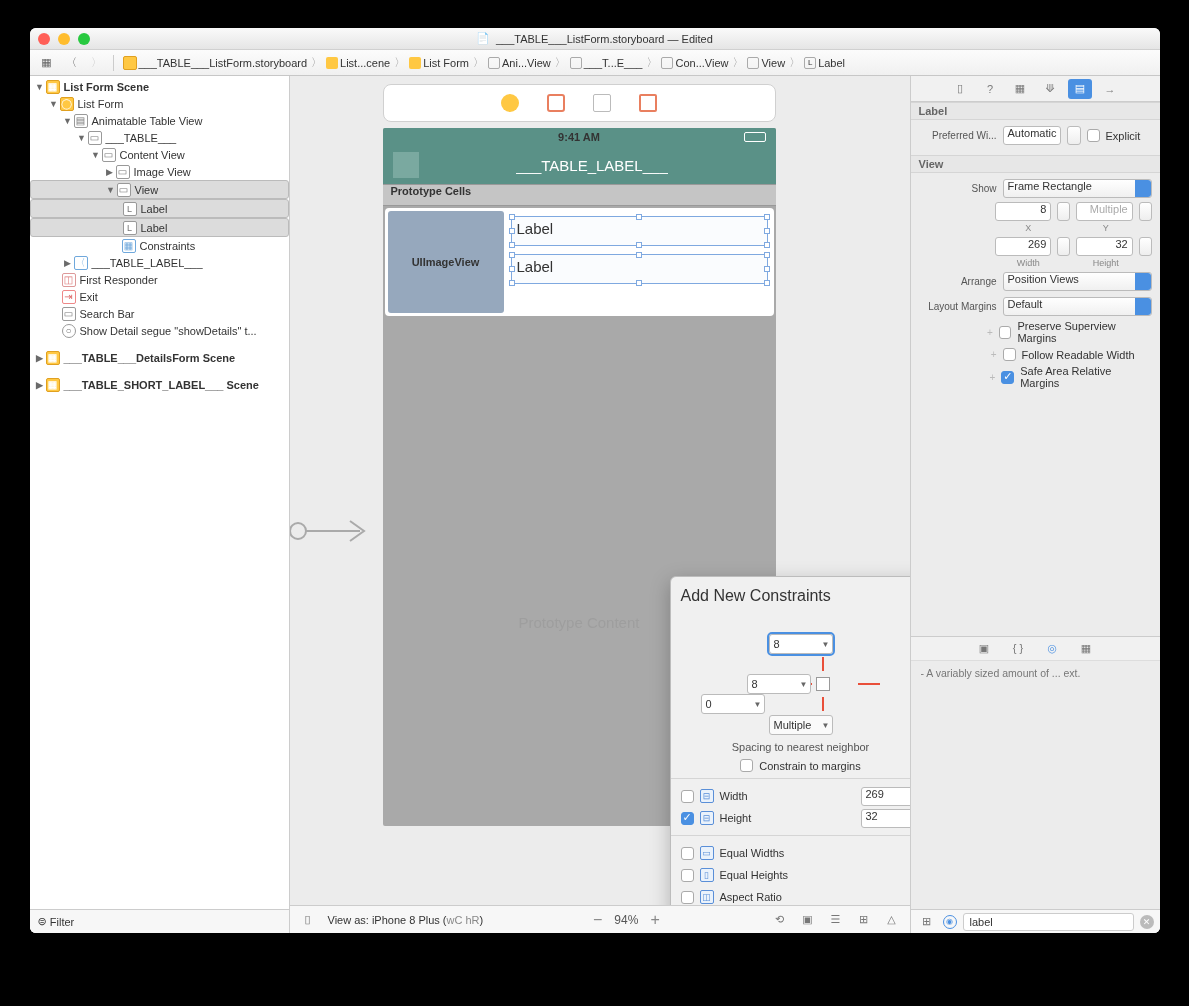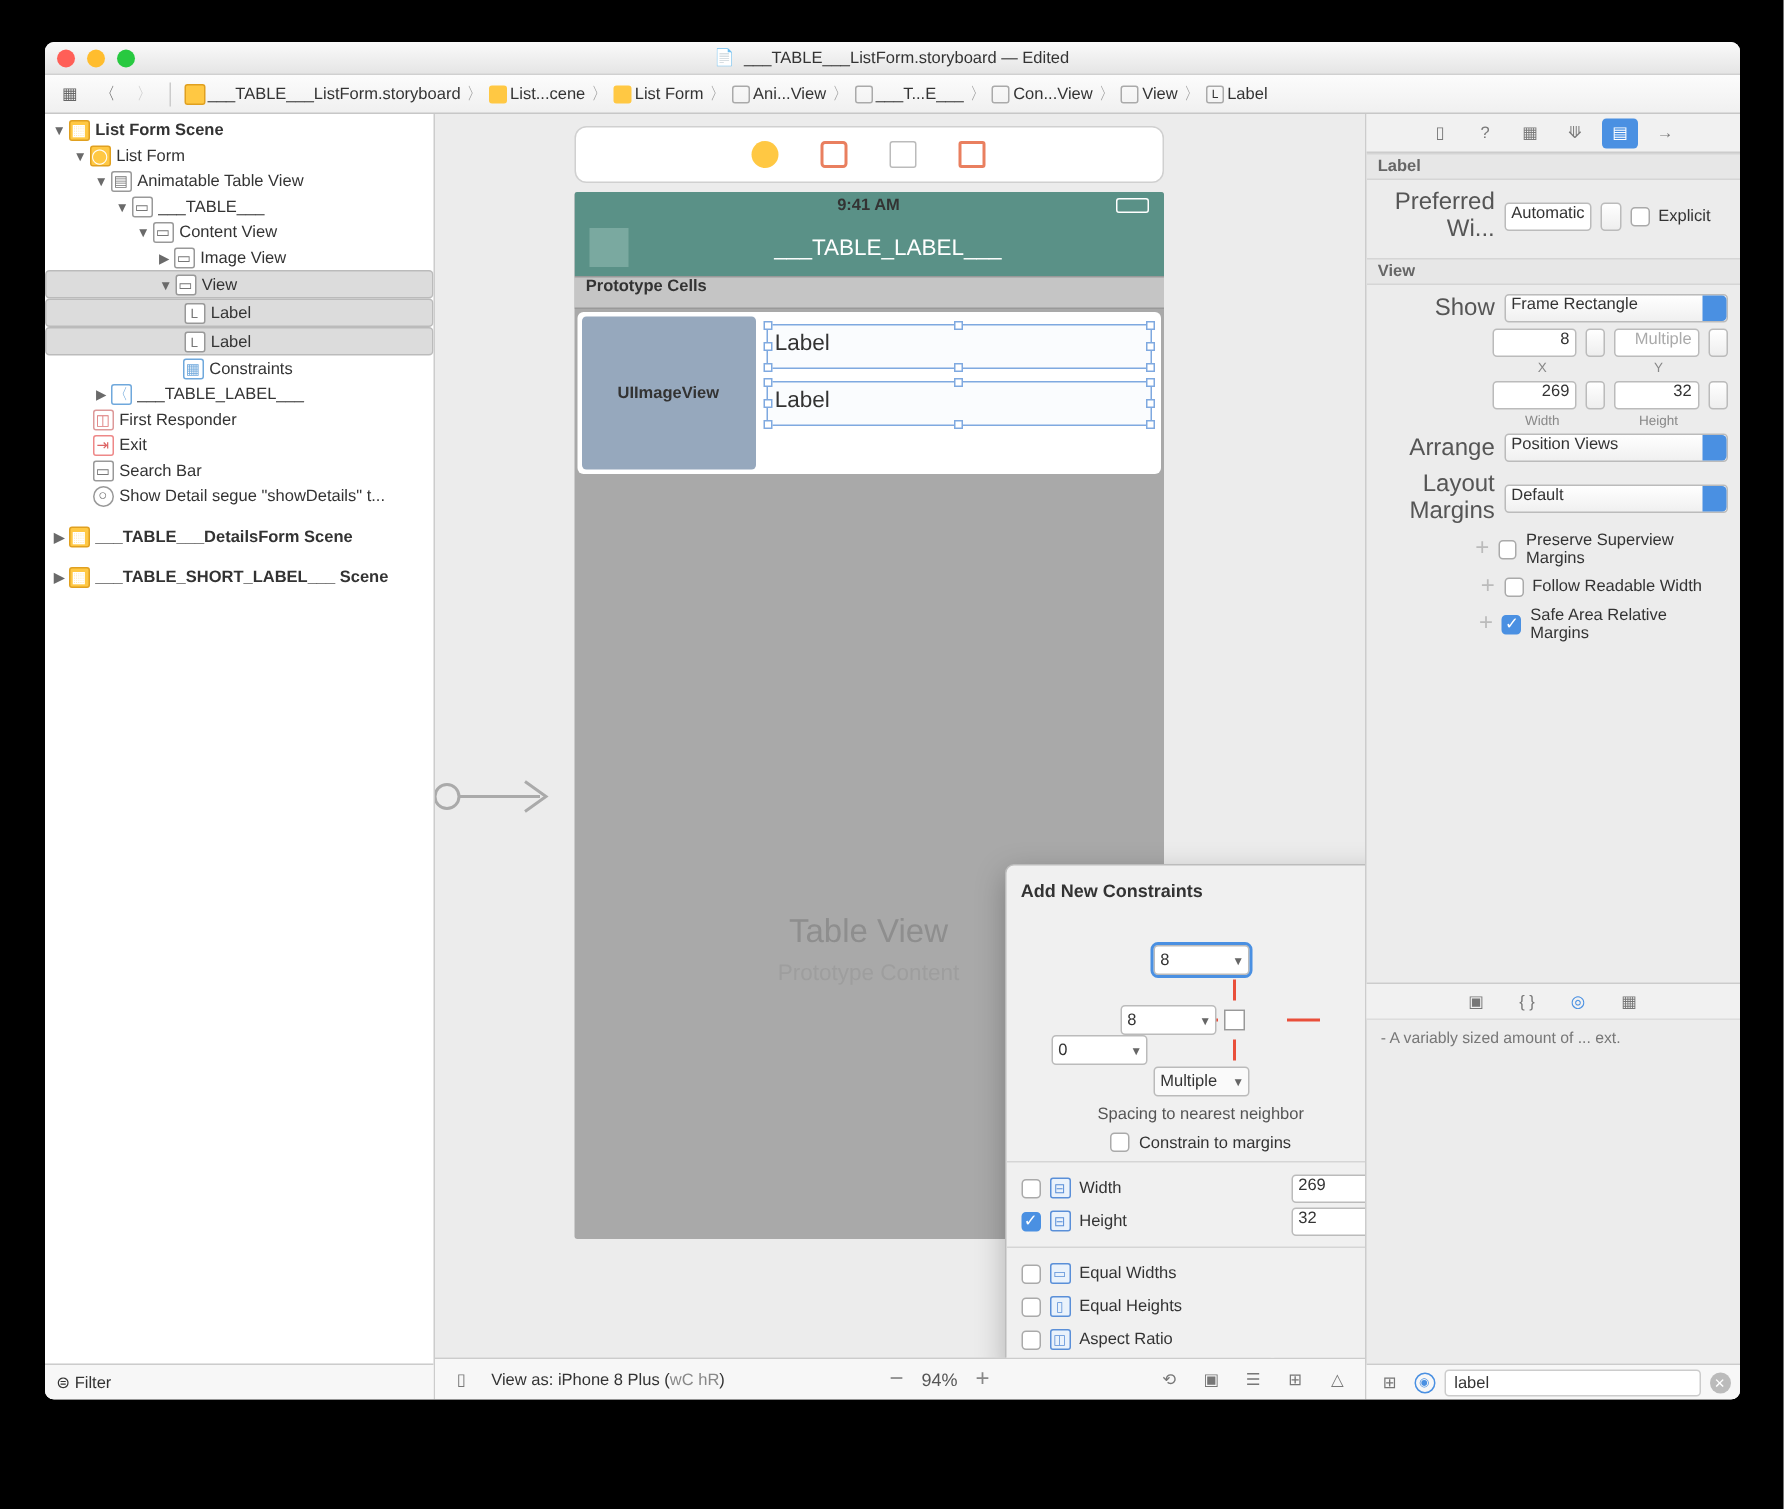--- a/index.html
+++ b/index.html
@@ -55,41 +55,41 @@
 .zoom{display:flex;align-items:center;gap:12px;margin-left:auto;margin-right:auto}
 .zoom span{color:#888;font-size:16px}
 .mini-ico{width:20px;height:20px;display:flex;align-items:center;justify-content:center;color:#777}
 .insp{width:250px;background:#ececec;border-left:1px solid #ccc;display:flex;flex-direction:column}
 .insp-tabs{height:26px;background:#f1f1f1;border-bottom:1px solid #ccc;display:flex;justify-content:center;align-items:center;gap:6px;padding:0 4px}
 .insp-tabs .t{width:24px;height:20px;display:flex;align-items:center;justify-content:center;color:#7a7a7a;border-radius:3px}
 .insp-tabs .t.active{background:#4a90e2;color:#fff}
 .sec-h{height:18px;background:#e7e7e7;border-top:1px solid #d5d5d5;border-bottom:1px solid #d5d5d5;padding-left:8px;display:flex;align-items:center;font-weight:600;color:#666}
 .sec-b{padding:6px 8px}
 .frow{display:flex;align-items:center;margin-bottom:4px;gap:6px}
-.frow .lab{width:78px;text-align:right;color:#555;font-size:16px}
+.frow .lab{width:78px;text-align:right;color:#555;font-size:10px}
 .inpt,.sel{height:19px;border:1px solid #bbb;border-radius:3px;background:#fff;padding:0 4px;font-size:11px}
 .sel{background:linear-gradient(#fff,#f0f0f0);flex:1;position:relative}
 .sel.blue::after{content:"";position:absolute;right:0;top:0;width:16px;height:100%;background:#4a90e2;border-radius:0 3px 3px 0}
 .inpt{width:62px;text-align:right}
 .step{width:14px;height:19px;background:linear-gradient(#fff,#eee);border:1px solid #bbb;border-radius:3px}
 .sublab{font-size:9px;color:#888;text-align:center;flex:1}
 .chk{width:13px;height:13px;border:1px solid #aaa;border-radius:3px;background:#fff}
 .chk.on{background:#4a90e2;border-color:#4a90e2;position:relative}
 .chk.on::after{content:"✓";color:#fff;position:absolute;left:1px;top:-2px;font-size:11px}
 .autores{display:flex;gap:6px;margin-top:2px}
 .ar-box{width:52px;height:48px;border:1px solid #bbb;background:#fff;position:relative}
 .ar-prev{width:90px;height:48px;border:1px solid #bbb;background:linear-gradient(135deg,#d8a878 0%,#c89060 40%,#5878a8 70%,#405878 100%);position:relative}
 .ar-prev::before{content:"";position:absolute;left:4px;top:4px;width:22px;height:16px;background:#ff4040}
 .lib-tabs{height:24px;border-top:1px solid #ccc;background:#f1f1f1;display:flex;justify-content:center;align-items:center;gap:14px}
 .lib-body{flex:1;padding:6px 10px;color:#777;font-size:10.5px;border-top:1px solid #ddd}
 .lib-filter{height:24px;border-top:1px solid #ccc;background:#f7f7f7;display:flex;align-items:center;padding:0 6px;gap:6px}
 .lib-filter input{flex:1;height:18px;border:1px solid #ccc;border-radius:3px;padding:0 6px;background:#fff;font-size:11px}
 .popover{position:absolute;left:380px;top:500px;width:262px;background:#f0f0f0;border:1px solid #bcbcbc;border-radius:6px;box-shadow:0 6px 20px rgba(0,0,0,.25);padding:10px}
 .popover::after{content:"";position:absolute;bottom:-8px;left:170px;width:14px;height:14px;background:#f0f0f0;border-right:1px solid #bcbcbc;border-bottom:1px solid #bcbcbc;transform:rotate(45deg)}
-.pop-h{font-weight:700;font-size:12px;margin-bottom:8px}
+.pop-h{font-weight:400;font-size:16px;margin-bottom:8px}
 .pin-grid{display:grid;grid-template-columns:64px 28px 16px 28px 64px;grid-template-rows:22px 18px 22px 18px 22px;justify-content:center;align-items:center;justify-items:center}
 .pinp{width:64px;height:20px;border:1px solid #bbb;background:#fff;border-radius:3px;display:flex;align-items:center;padding:0 4px;position:relative}
 .pinp.foc{outline:2px solid #4a90e2}
 .pinp .dd{position:absolute;right:2px;font-size:8px;color:#666}
 .pinp.dis{color:#aaa;background:#fafafa}
 .strut{background:#e94f3a}
 .strut.h{width:22px;height:2px}
 .strut.v{width:2px;height:14px}
 .sq{width:14px;height:14px;border:1px solid #999;background:#fff}
 .pop-line{display:flex;align-items:center;justify-content:center;gap:6px;margin:6px 0;font-size:11px;color:#555}
@@ -285,21 +285,20 @@
                   <span class="h" style="left:-3px;bottom:-3px"></span>
                     <span class="h" style="left:50%;bottom:-3px;margin-left:-3px"></span>
                     <span class="h" style="right:-3px;bottom:-3px"></span>
                   <span class="h" style="left:-3px;top:50%;margin-top:-3px"></span>
                     <span class="h" style="right:-3px;top:50%;margin-top:-3px"></span>
                 </div>
                 <span class="lbl-txt" style="left:10px;top:50px">Label</span>
               </div>
             </div>
             <div class="tv-ph">
-              <div class="a">Table View</div>
               <div class="b">Prototype Content</div>
             </div>
           </div>
         </div>
 
         <div class="popover">
           <div class="pop-h">Add New Constraints</div>
           <div class="pin-grid">
             <span></span>
               <span></span>

